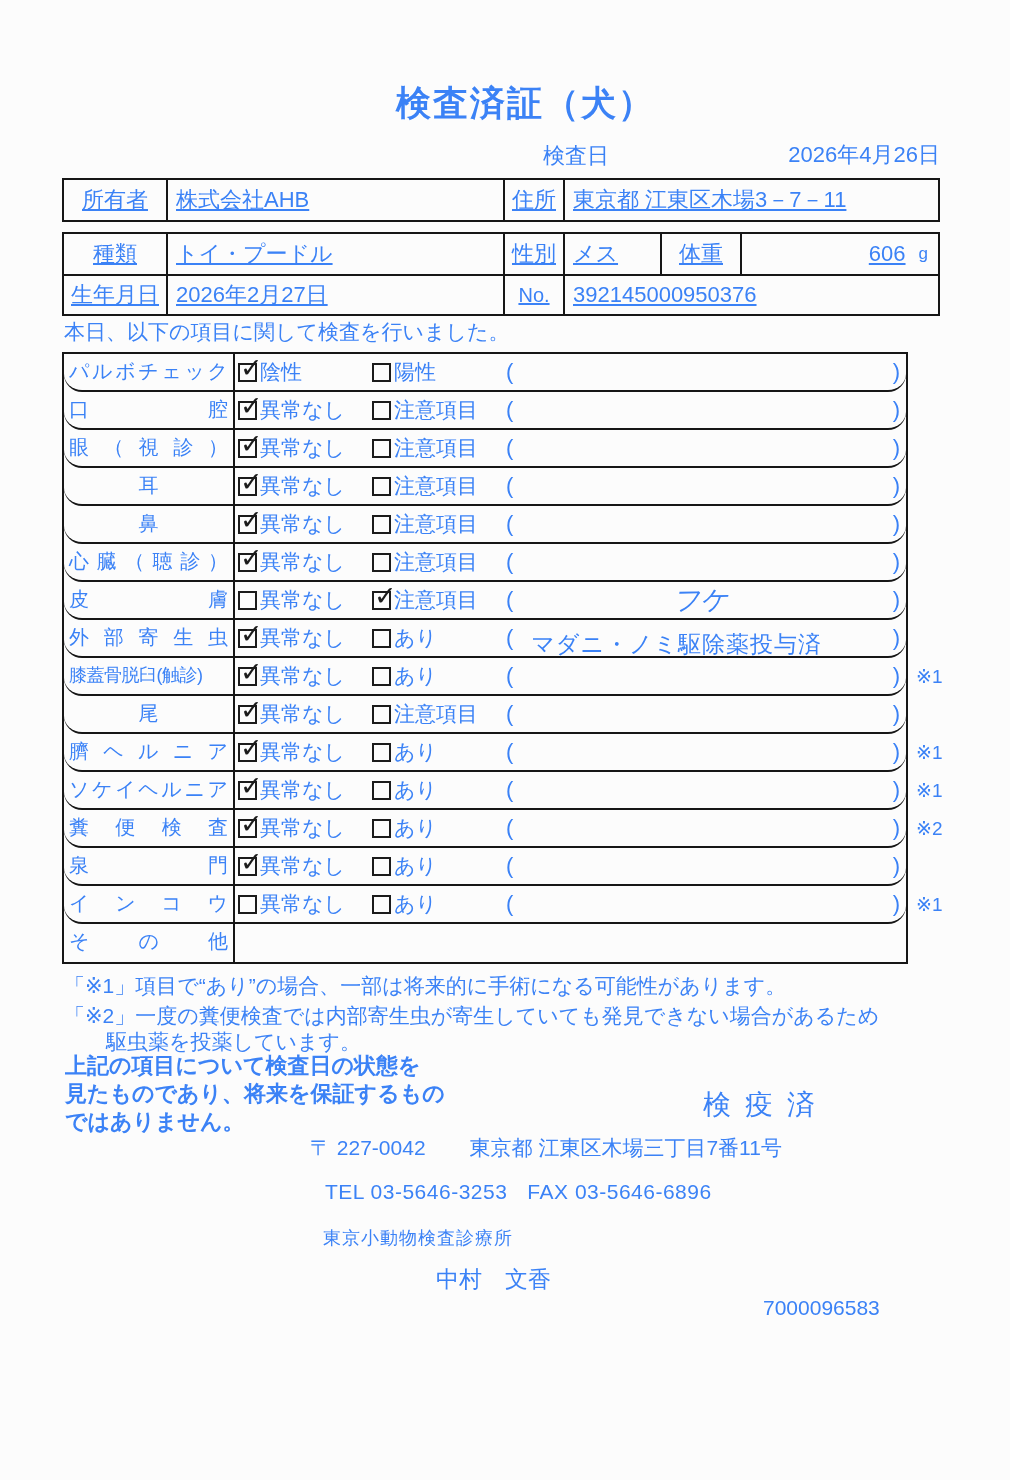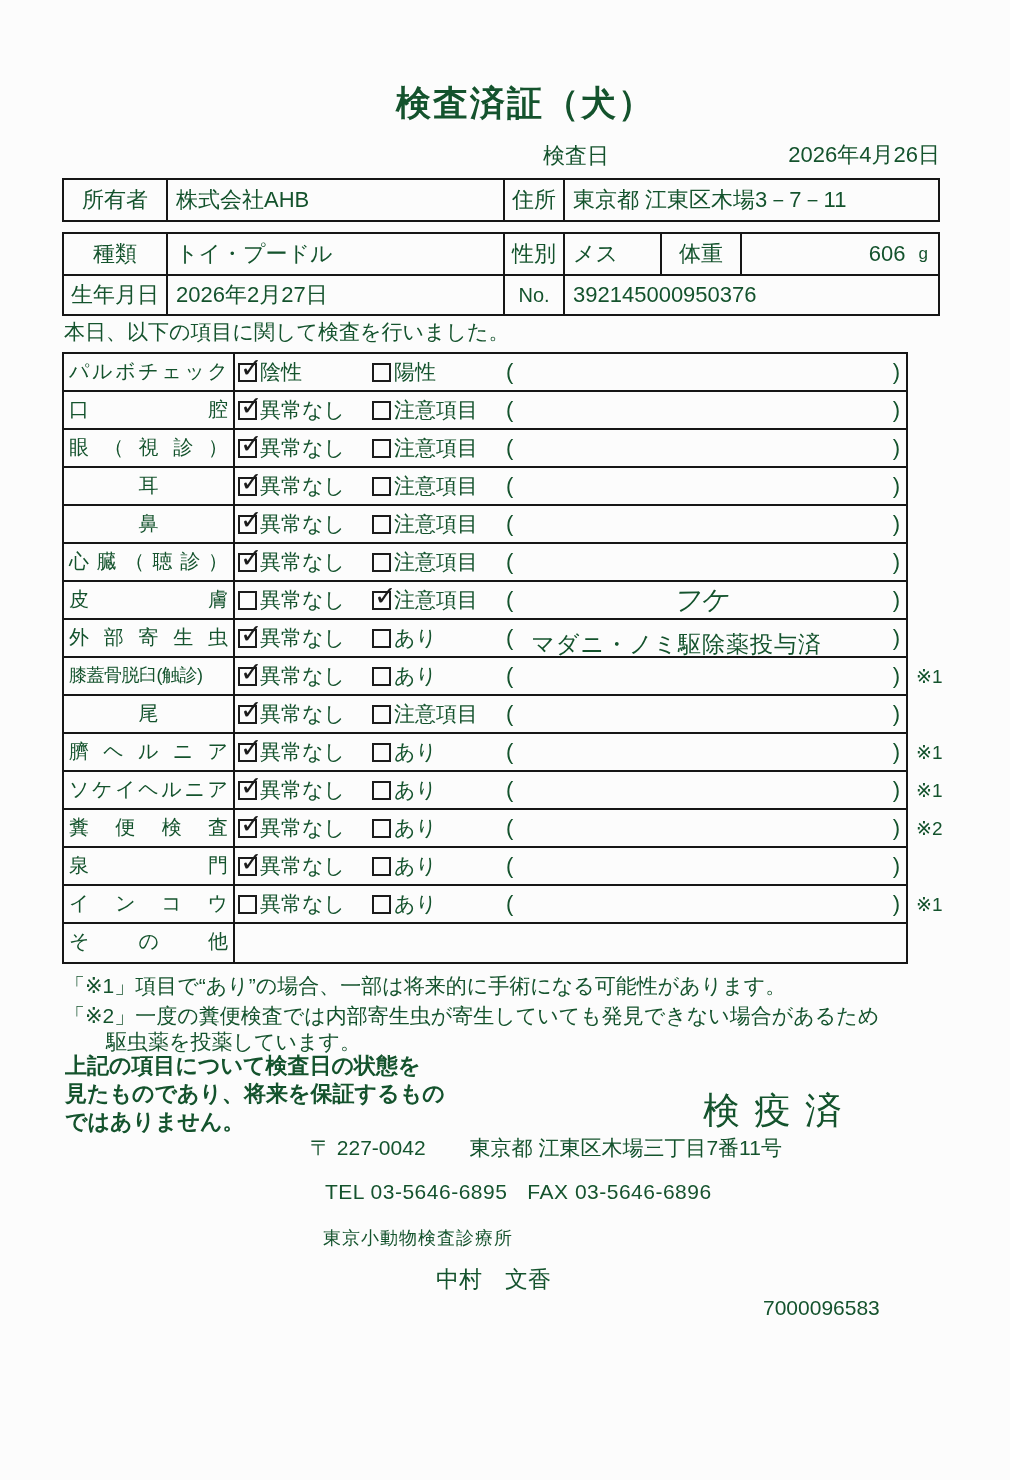--- a/index.html
+++ b/index.html
@@ -1,51 +1,51 @@
 <!DOCTYPE html>
 <html><head>
 <meta charset="utf-8">
 <style>
   html,body { margin:0; padding:0; background:#e8e8e8; }
   .page {
     position:relative; width:1010px; height:1480px; margin:0 auto;
-    background:#fcfcfc; color:#14532d;
+    background:#fcfcfc; color:#3b82f6;
     font-family:"Liberation Sans","DejaVu Sans",sans-serif;
     overflow:hidden;
   }
   .abs { position:absolute; }
 
   
   .doc-title { left:396px; top:80px; font-size:35px; font-weight:600; letter-spacing:2px; }
   .insp-label { left:543px; top:141px; font-size:22px; }
   .insp-date  { right:70px;  top:140px; font-size:22px; }
 
   
   .htable { left:62px; border:2px solid #161616; box-sizing:border-box; background:#fcfcfc; }
   .hrow { display:flex; height:40px; box-sizing:border-box; }
   .hrow + .hrow { border-top:2px solid #161616; }
   .hcell { box-sizing:border-box; display:flex; align-items:center; font-size:22px;
-           border-right:2px solid #161616; padding:0 8px; white-space:nowrap; }
+           border-right:2px solid #161616; padding:0 8px; white-space:nowrap;text-decoration:underline; }
   .hcell:last-child { border-right:none; }
   .hcell.lab { justify-content:center; padding:0 2px; }
   .t1 { top:178px; width:878px; }
   .t2 { top:232px; width:878px; }
   .w-owner-lab { width:104px; } .w-owner { width:337px; }
   .w-addr-lab  { width:60px;  } .w-addr  { flex:1; }
   .w-sex { width:97px; } .w-wt-lab { width:80px; }
   .w-wt { flex:1; justify-content:flex-end; padding-right:10px; }
   .wt-unit { font-size:17px; margin-left:13px; }
   .no-lab { font-size:20px;text-align:center; }
 
   .intro { left:64px; top:318px; font-size:21px; }
 
   
   .exam-table { left:62px; top:352px; width:846px; border:2px solid #161616; box-sizing:border-box; }
   .exam-row { position:relative; display:flex; height:38px; box-sizing:border-box;
-              border-bottom:2px solid #161616; }
+              border-bottom:2px solid #161616;border-radius:18px; }
   .exam-row:last-child { border-bottom:none; }
   .exam-label { width:171px; box-sizing:border-box; border-right:2px solid #161616;
                 padding:0 5px; font-size:20px; line-height:34px; white-space:nowrap; overflow:visible; }
   .exam-label.align-justify { text-align:justify; text-align-last:justify; }
   .exam-label.align-center  { text-align:center; }
   .exam-label.align-left    { text-align:left; font-size:18px; letter-spacing:-0.5px; }
   .exam-content { flex:1; display:flex; align-items:center; padding-left:3px; min-width:0; }
   .opt { width:134px; display:flex; align-items:center; font-size:21px; flex:none; white-space:nowrap; }
   .checkbox { width:15px; height:15px; border:2px solid #1b1b1b; margin-right:3px;
               position:relative; flex:none; background:#fcfcfc; }
@@ -58,21 +58,21 @@
                  font-weight:500; letter-spacing:1px; }
   .exam-note { position:absolute; left:852px; top:7px; font-size:19px; white-space:nowrap; }
 
   
   .fn1 { left:64px;  top:972px;  font-size:21px; }
   .fn2 { left:64px;  top:1002px; font-size:21px; }
   .fn3 { left:106px; top:1028px; font-size:21px; }
 
   
   .disclaimer { left:65px; top:1052px; font-size:22px; font-weight:600; line-height:28px; }
-  .stamp { left:703px; top:1086px; font-size:37px; font-weight:500; letter-spacing:14px; }
+  .stamp { left:703px; top:1086px; font-size:28px; font-weight:500; letter-spacing:14px; }
   .postal-line { left:310px; top:1134px; font-size:21px; display:flex; gap:44px; white-space:nowrap; }
   .tel-line { left:325px; top:1180px; font-size:21px; display:flex; gap:20px; white-space:nowrap; letter-spacing:0.5px; }
   .clinic-name { left:323px; top:1226px; font-size:18px; letter-spacing:1px; }
   .vet-name { left:436px; top:1264px; font-size:23px; }
   .serial { left:763px; top:1296px; font-size:21px; }
 </style>
 </head>
 <body>
 
 <div class="page">
@@ -429,20 +429,20 @@
     <div>見たものであり、将来を保証するもの</div>
     <div>ではありません。</div>
   </div>
   <div class="abs stamp">検疫済</div>
 
   <div class="abs postal-line">
     <span>〒 227-0042</span>
     <span>東京都 江東区木場三丁目7番11号</span>
   </div>
   <div class="abs tel-line">
-    <span>TEL 03-5646-6895</span>
+    <span>TEL 03-5646-3253</span>
     <span>FAX 03-5646-6896</span>
   </div>
   <div class="abs clinic-name">東京小動物検査診療所</div>
   <div class="abs vet-name">中村　文香</div>
   <div class="abs serial">7000096583</div>
 
 </div>
 
 </body></html>

